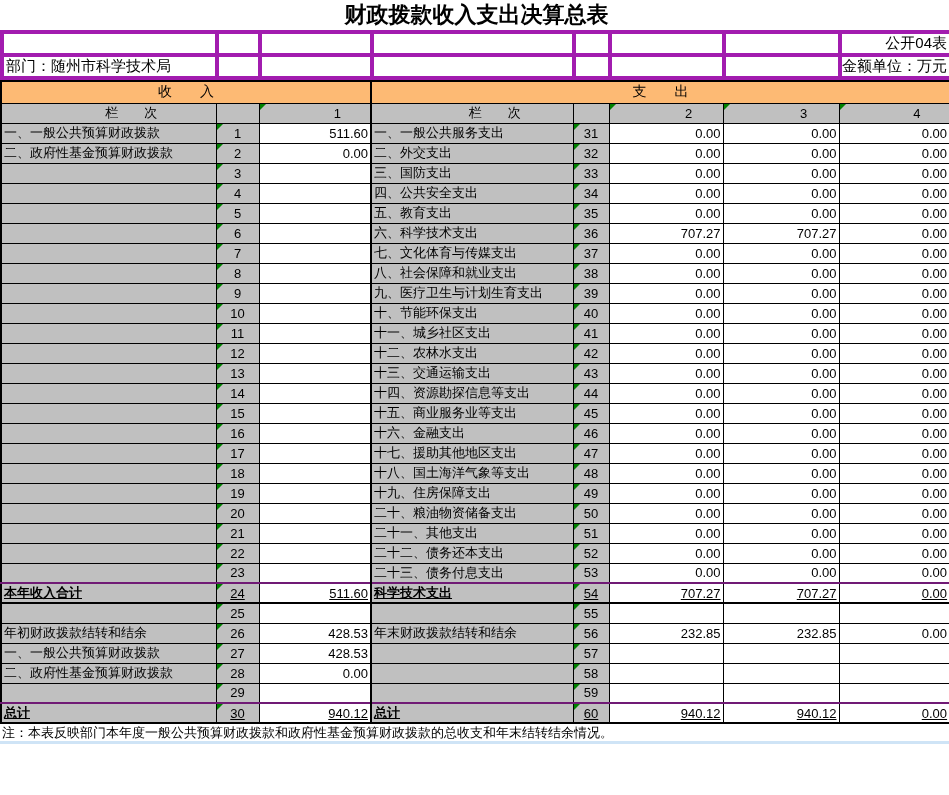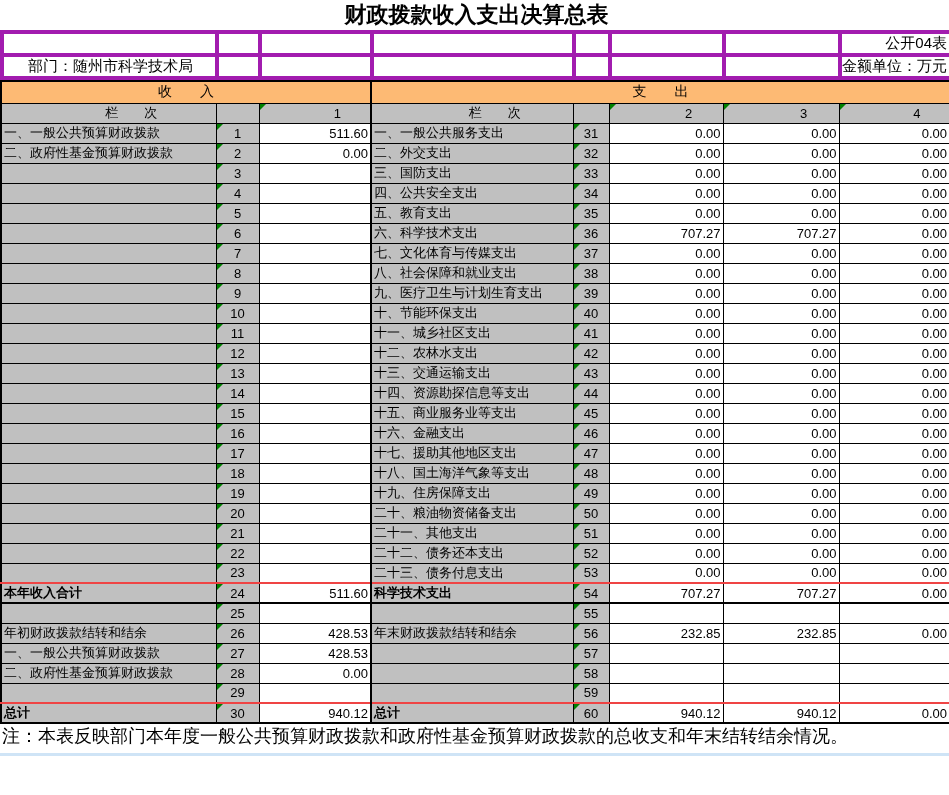--- a/index.html
+++ b/index.html
@@ -27,21 +27,21 @@
     border: none;
     border-bottom: 3px solid #22c55e;
     height: 32px;
     font-size: 22px;
     font-weight: bold;
     text-align: center;
   }
   tr.info-row-1 td { height: 19px; }
   tr.info-row-2 td { height: 20px; }
   td.t-right { text-align: right; padding-right: 2px; }
-  td.t-left  { text-align: center;  padding-left: 2px; }
+  td.t-left  { text-align: left;  padding-left: 2px; }
 
   
   table.main {
     width: 949px;
     border-collapse: collapse;
     table-layout: fixed;
     border: 2px solid #000;
   }
   table.main td {
     border: 1px solid #000;
@@ -68,37 +68,38 @@
   }
   tr.hdr-row td {
     height: 61px;
     background: #c0c0c0;
     text-align: center;
     white-space: normal;
     line-height: 1.35;
   }
   tr.lanci-row td { height: 20px; padding-left: 47px; }
   tr.total-row td {
-    border-top: 2px solid #ef4444;
+    border-top: 2px solid #701a75;
     border-bottom: 2px solid #000;
+    text-decoration: underline;
   }
 
   
   .tri-icon {
     position: absolute;
     top: 0; left: 0;
     width: 0; height: 0;
     border-top: 6px solid #008000;
     border-right: 6px solid transparent;
   }
 
   
   .note {
-    height: 29px;
-    font-size: 18px;
+    height: 17px;
+    font-size: 13px;
     padding-left: 2px;
     overflow: hidden;
     white-space: nowrap;
   }
   .bottom-strip { height: 3px; background: #cfe4f6; }
 </style>
 </head>
 <body>
 
 <div class="page">

